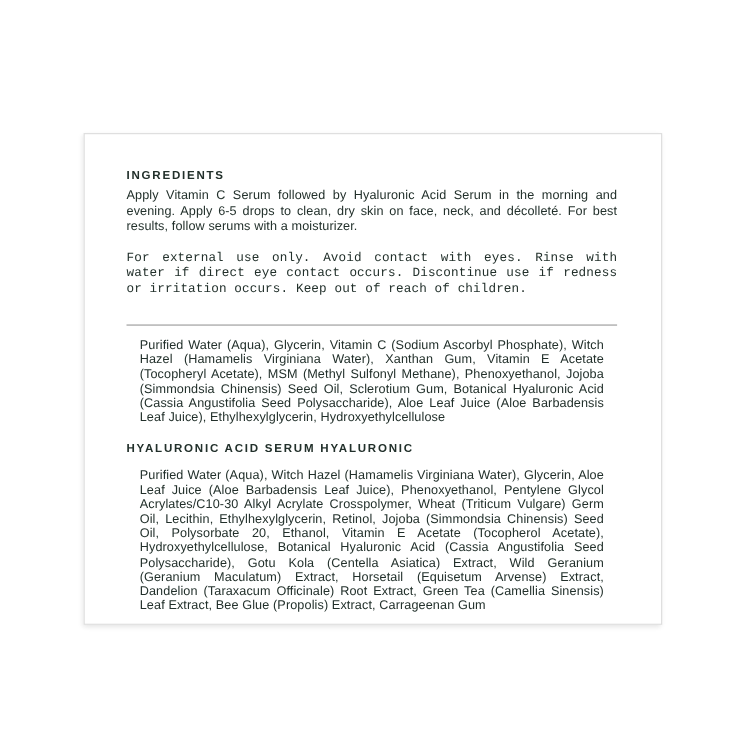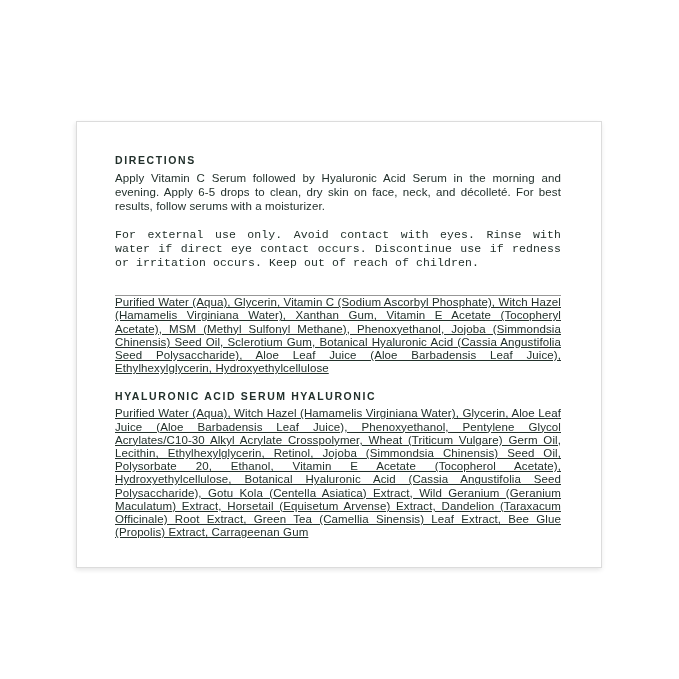--- a/index.html
+++ b/index.html
@@ -45,22 +45,21 @@
     text-align: justify;
     color: #22302b;
     margin: 0;
   }
   .ingredients-text {
     font-size: 11.5px;
     line-height: 13.2px;
     letter-spacing: 0.1px;
     text-align: justify;
     color: #22302b;
-    margin: 0;
-    text-decoration: underline;
+    margin: 12px;
   }
   .warning-para {
     margin-top: 14px;
     font-family: Liberation Mono, monospace;
   }
   .divider {
     border: none;
     border-top: 1px solid #979797;
     margin: 25px 0 0 0;
     height: 0;
@@ -72,21 +71,21 @@
     margin-top: 15px;
   }
 </style>
 </head>
 <body>
 
 <div class="stage">
   <div class="label-card">
 
     <div>
-      <h2 class="section-heading">DIRECTIONS</h2>
+      <h2 class="section-heading">INGREDIENTS</h2>
       <p class="body-text">Apply Vitamin C Serum followed by Hyaluronic Acid Serum in the morning and evening. Apply 6-5 drops to clean, dry skin on face, neck, and décolleté. For best results, follow serums with a moisturizer.</p>
       <p class="body-text warning-para">For external use only. Avoid contact with eyes. Rinse with water if direct eye contact occurs. Discontinue use if redness or irritation occurs. Keep out of reach of children.</p>
     </div>
 
     <hr class="divider">
 
     <div>
       <p class="ingredients-text">Purified Water (Aqua), Glycerin, Vitamin C (Sodium Ascorbyl Phosphate), Witch Hazel (Hamamelis Virginiana Water), Xanthan Gum, Vitamin E Acetate (Tocopheryl Acetate), MSM (Methyl Sulfonyl Methane), Phenoxyethanol, Jojoba (Simmondsia Chinensis) Seed Oil, Sclerotium Gum, Botanical Hyaluronic Acid (Cassia Angustifolia Seed Polysaccharide), Aloe Leaf Juice (Aloe Barbadensis Leaf Juice), Ethylhexylglycerin, Hydroxyethylcellulose</p>
     </div>
 

